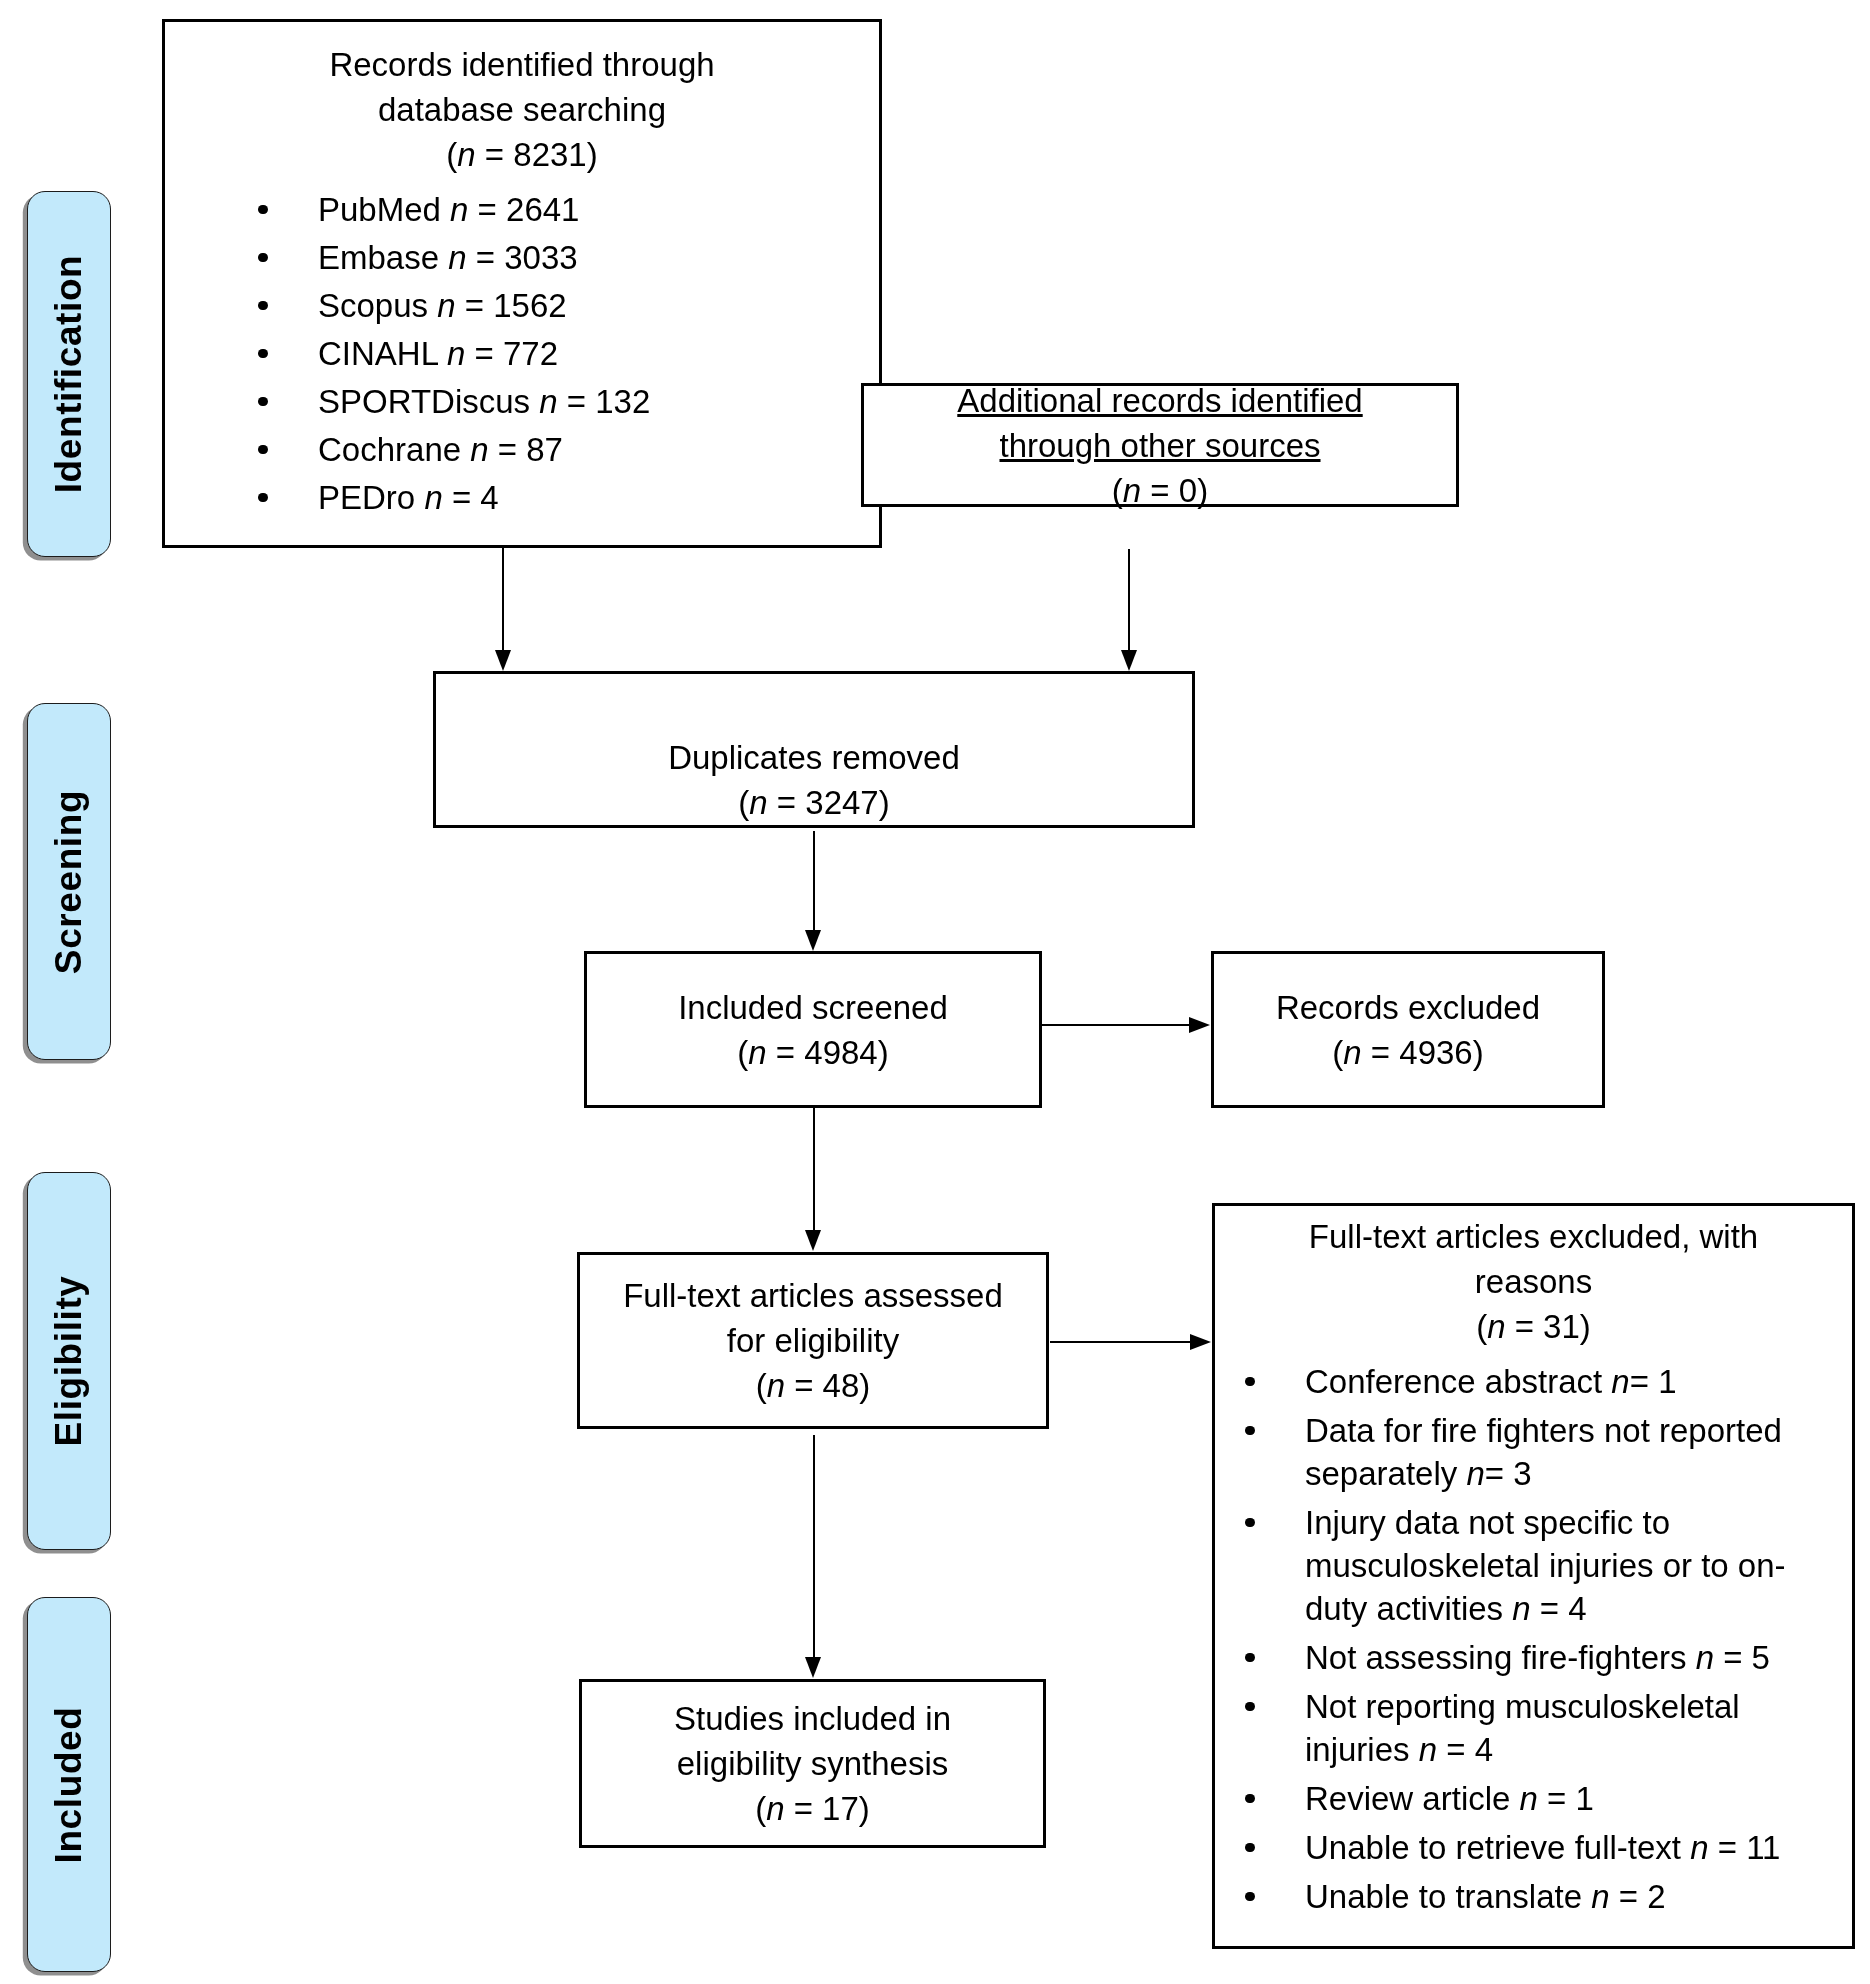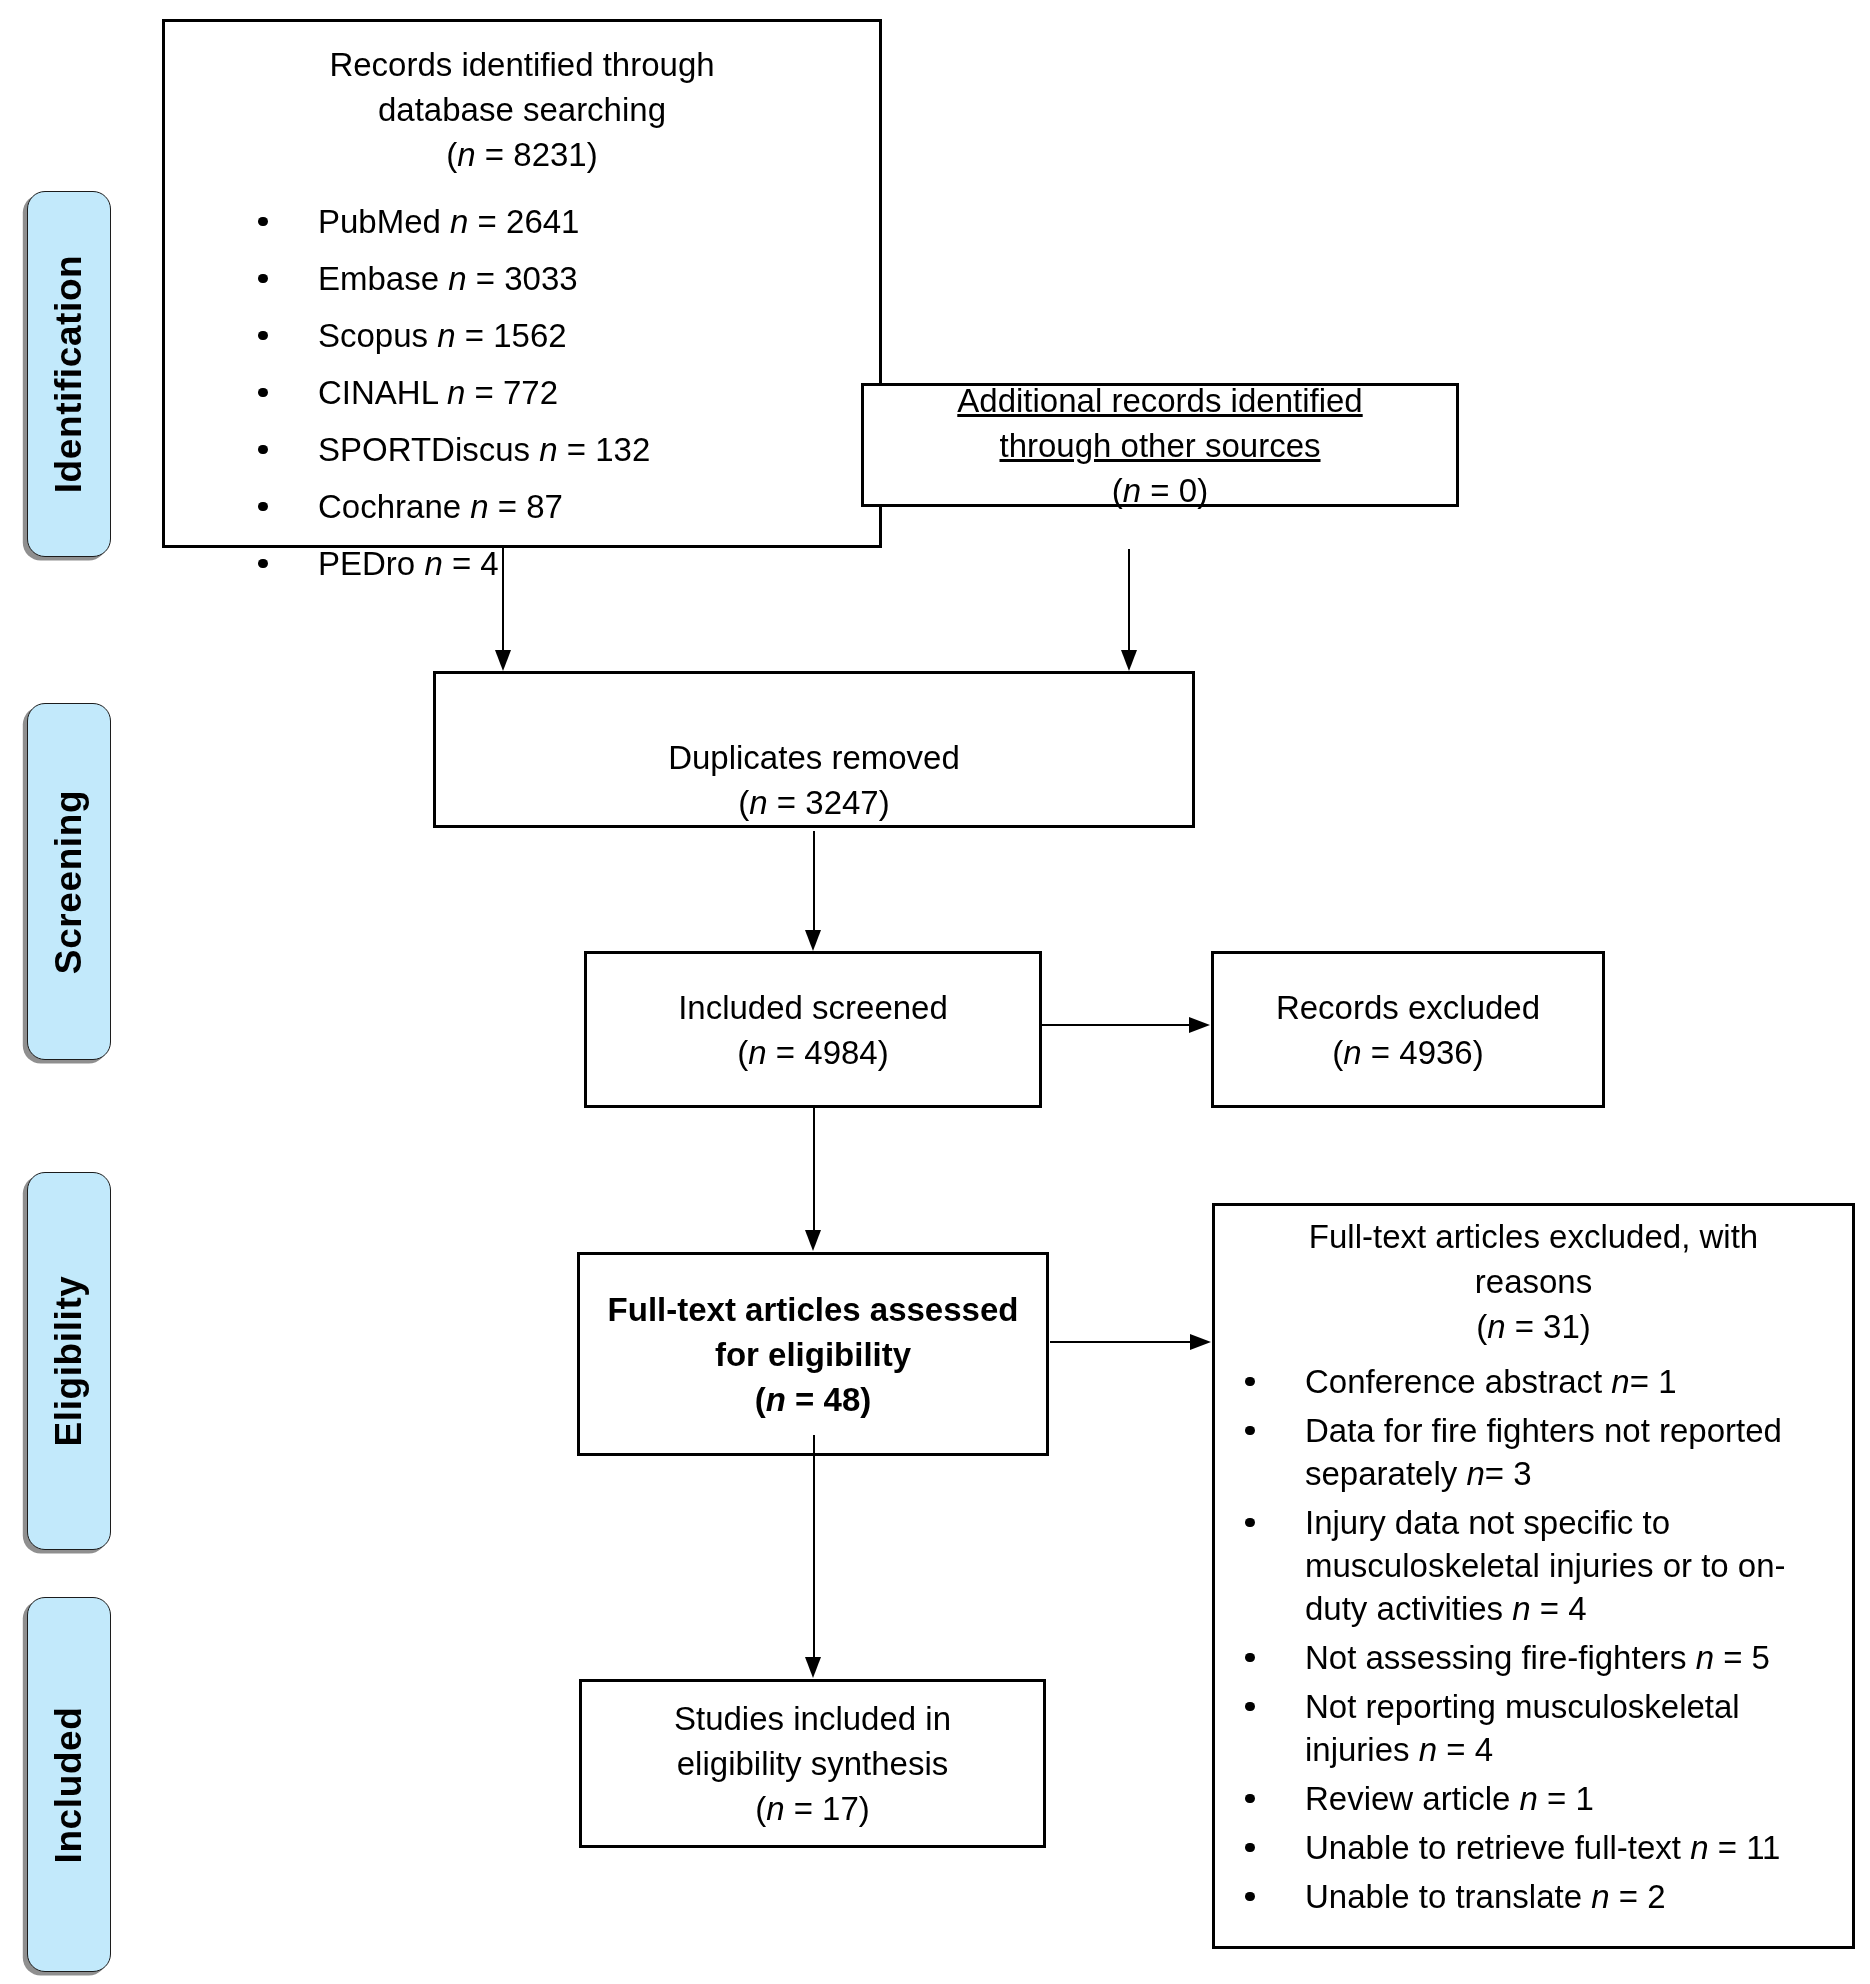--- a/index.html
+++ b/index.html
@@ -51,39 +51,39 @@
     align-items:center;justify-content:center;
     text-align:center;
   }
   .fbox .title,.fbox .count{font-size:33px;line-height:45px;}
   .fbox ul{
     list-style:none;margin:0;width:100%;
     box-sizing:border-box;text-align:left;
   }
   .fbox li{
     position:relative;font-size:33px;line-height:45px;
-    margin:12px 0 3px 0;
+    margin:0 0 3px 0;
   }
   .fbox li::before{
     content:"";position:absolute;left:-60px;top:18px;
     width:9.6px;height:9.6px;border-radius:50%;background:var(--text);
   }
 
   .box1{left:162px;top:19px;width:720px;height:529px;justify-content:flex-start;padding-top:20.3px;}
   .box1 .title{max-width:431px;}
   .box1 ul{padding:9.6px 12px 0 153px;}
 
   .box2{left:861px;top:383px;width:598px;height:124px;text-decoration:underline;}
   .box2 .title{max-width:479px;}
 
   .box3{left:433px;top:671px;width:762px;height:157px;justify-content:flex-end;}
   .box4{left:584px;top:951px;width:458px;height:157px;}
   .box5{left:1211px;top:951px;width:394px;height:157px;}
 
-  .box6{left:577px;top:1252px;width:472px;height:204px;font-weight:bold;}
+  .box6{left:577px;top:1252px;width:472px;height:177px;}
   .box6 .title{max-width:419px;}
 
   .box7{left:1212px;top:1203px;width:643px;height:746px;justify-content:flex-start;padding-top:8px;}
   .box7 .title{max-width:509px;}
   .box7 ul{padding:10.8px 12px 0 90px;}
   .box7 li{line-height:43px;margin:0 0 6px 0;}
   .box7 li::before{top:17px;}
 
   .box8{left:579px;top:1679px;width:467px;height:169px;}
   .box8 .title{max-width:359px;}

